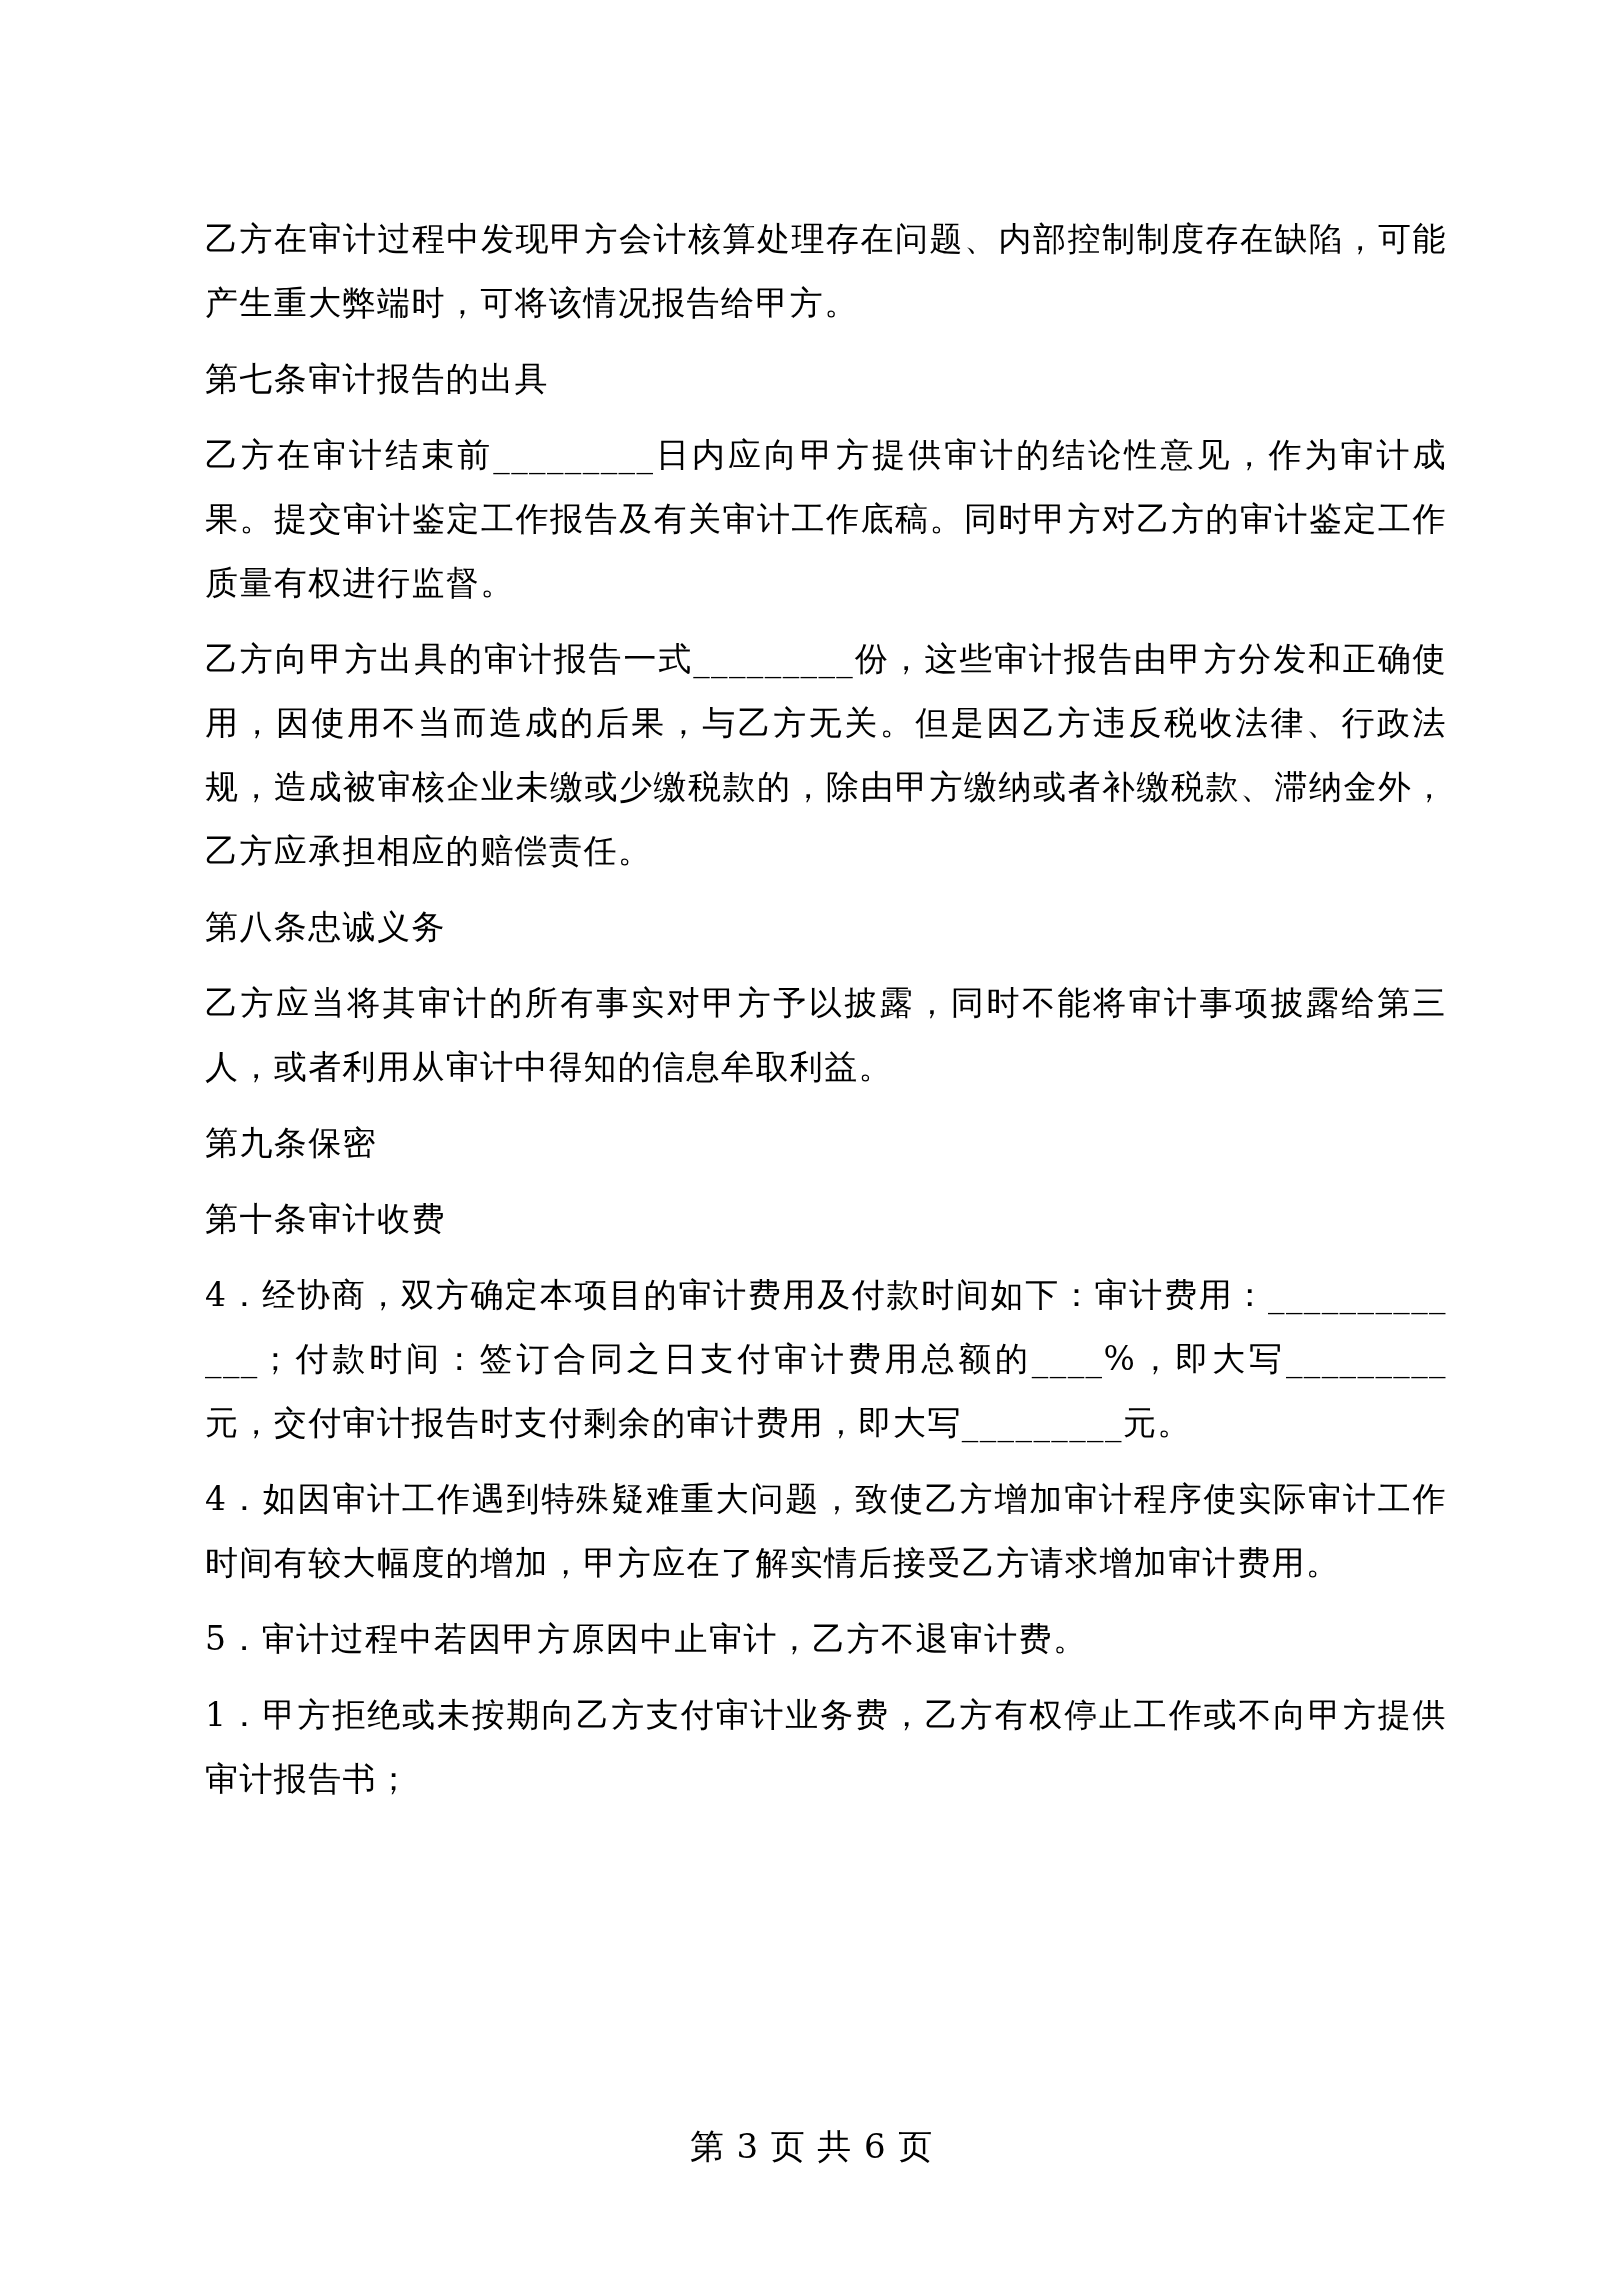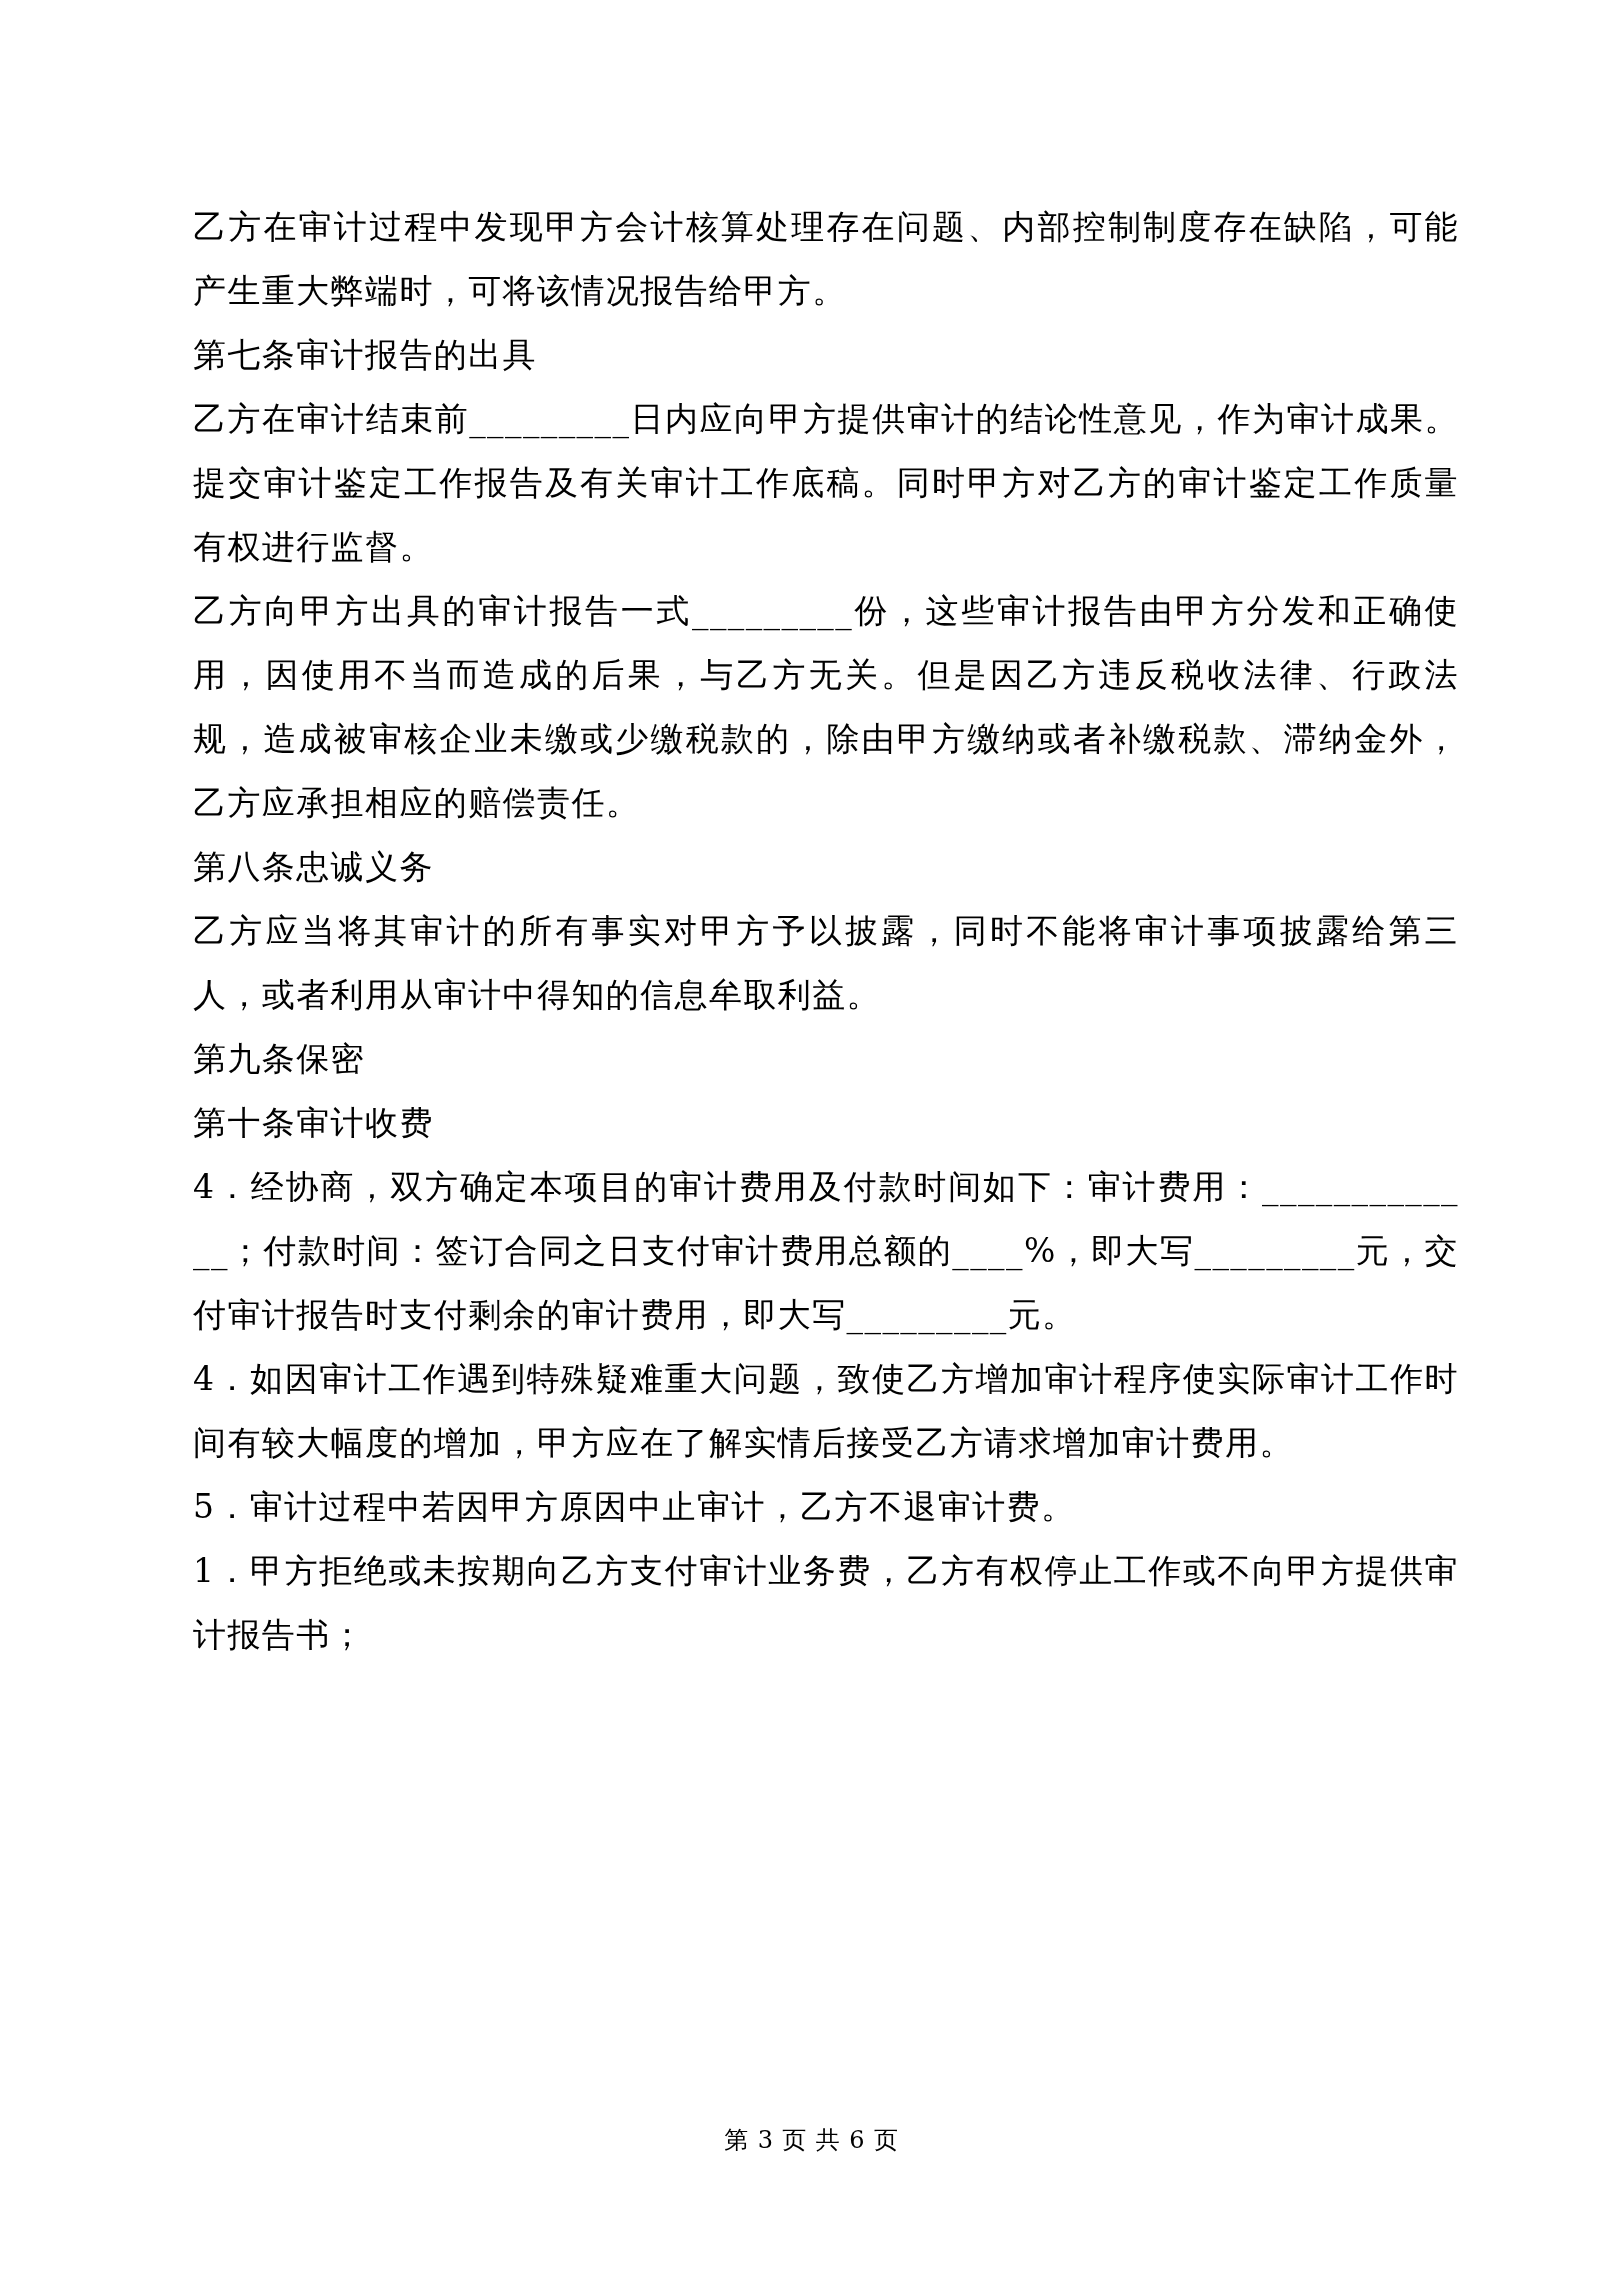--- a/index.html
+++ b/index.html
@@ -25,31 +25,31 @@
     left: 193px;
     top: 195px;
     width: 1266px;
     font-size: 33px;
     line-height: 64px;
     letter-spacing: 1.4px;
     text-align: justify;
     text-justify: inter-character;
   }
   .content p {
-    margin: 0;
+    margin: 12px;
     padding: 0;
     word-break: break-all;
   }
   .footer {
     position: absolute;
     left: 0;
     top: 2124px;
     width: 100%;
     text-align: center;
-    font-size: 24px;
+    font-size: 34px;
     letter-spacing: 0.9px;
   }
 </style>
 </head>
 <body>
 
 <div class="page">
   <div class="content">
     <p>乙方在审计过程中发现甲方会计核算处理存在问题、内部控制制度存在缺陷，可能产生重大弊端时，可将该情况报告给甲方。</p>
     <p>第七条审计报告的出具</p>

